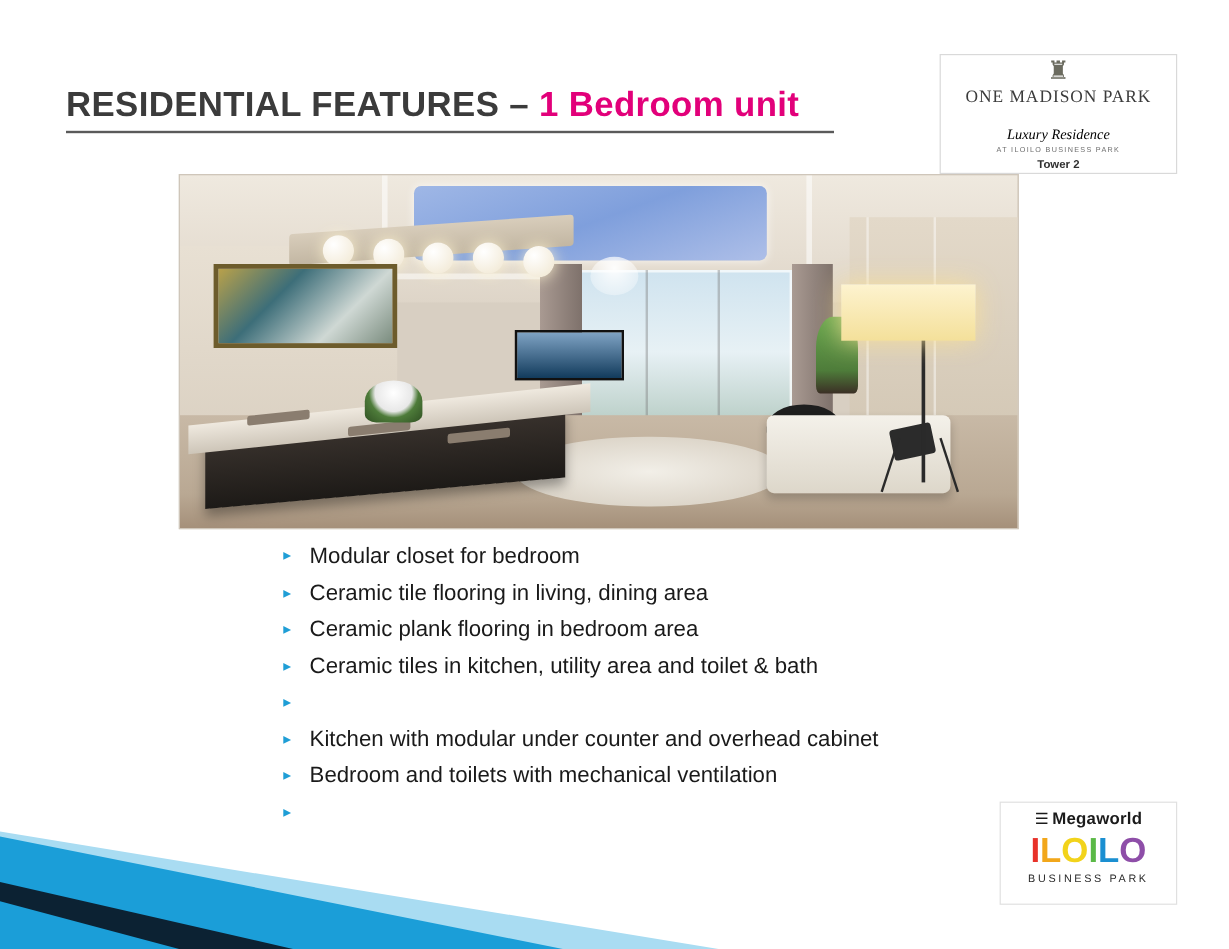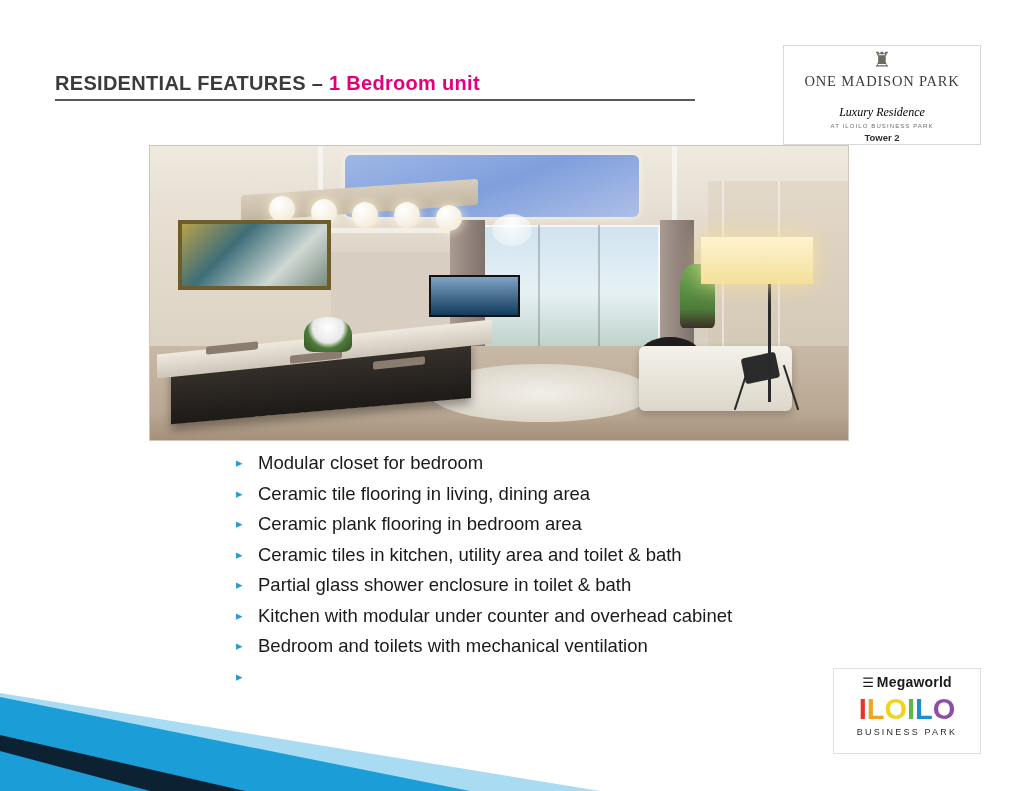--- a/index.html
+++ b/index.html
@@ -21,21 +21,21 @@
   
   .title-wrap {
     position: absolute;
     left: 55px;
     top: 72px;
     width: 640px;
     border-bottom: 2px solid #5a5a5a;
     padding-bottom: 4px;
   }
   .title-line {
-    font-size: 20px;
+    font-size: 29px;
     font-weight: bold;
     letter-spacing: 0.3px;
     white-space: nowrap;
   }
   .title-main {
     color: #3b3b3b;
   }
   .title-accent {
     color: #e2007a;
   }
@@ -390,21 +390,20 @@
     <div class="bullet-row">
       <span class="bullet-mark">▸</span>
       <span class="bullet-text">Ceramic plank flooring in bedroom area</span>
     </div>
     <div class="bullet-row">
       <span class="bullet-mark">▸</span>
       <span class="bullet-text">Ceramic tiles in kitchen, utility area and toilet &amp; bath</span>
     </div>
     <div class="bullet-row">
       <span class="bullet-mark">▸</span>
-      <span class="bullet-text">Partial glass shower enclosure in toilet &amp; bath</span>
     </div>
     <div class="bullet-row">
       <span class="bullet-mark">▸</span>
       <span class="bullet-text">Kitchen with modular under counter and overhead cabinet</span>
     </div>
     <div class="bullet-row">
       <span class="bullet-mark">▸</span>
       <span class="bullet-text">Bedroom and toilets with mechanical ventilation</span>
     </div>
     <div class="bullet-row">

